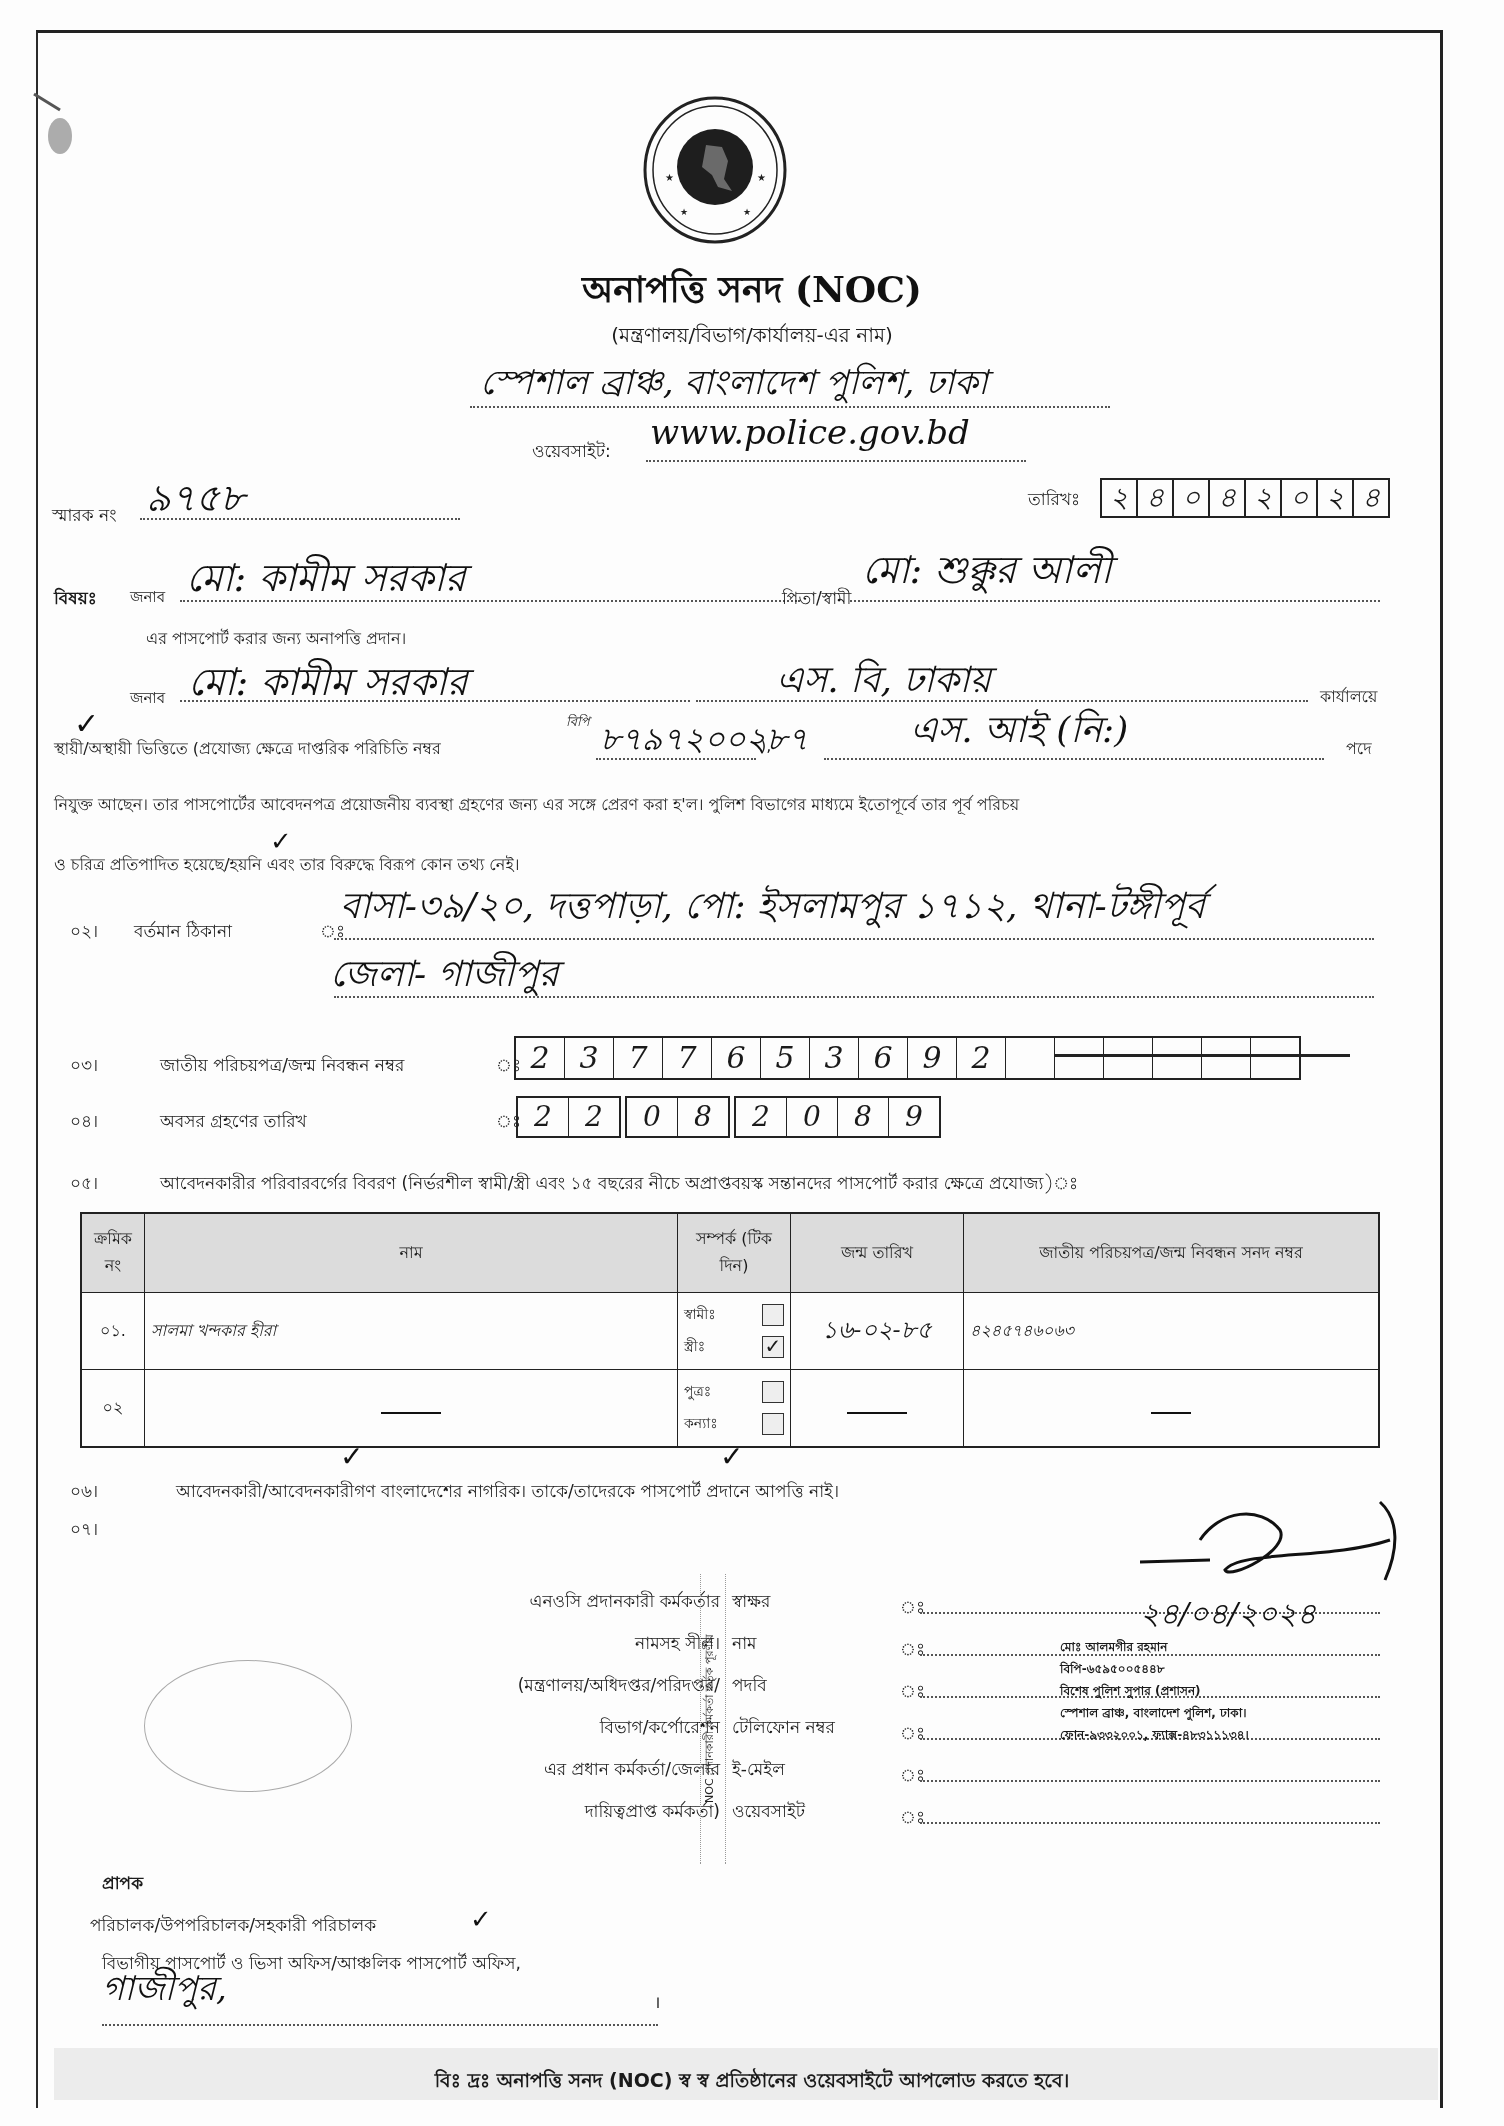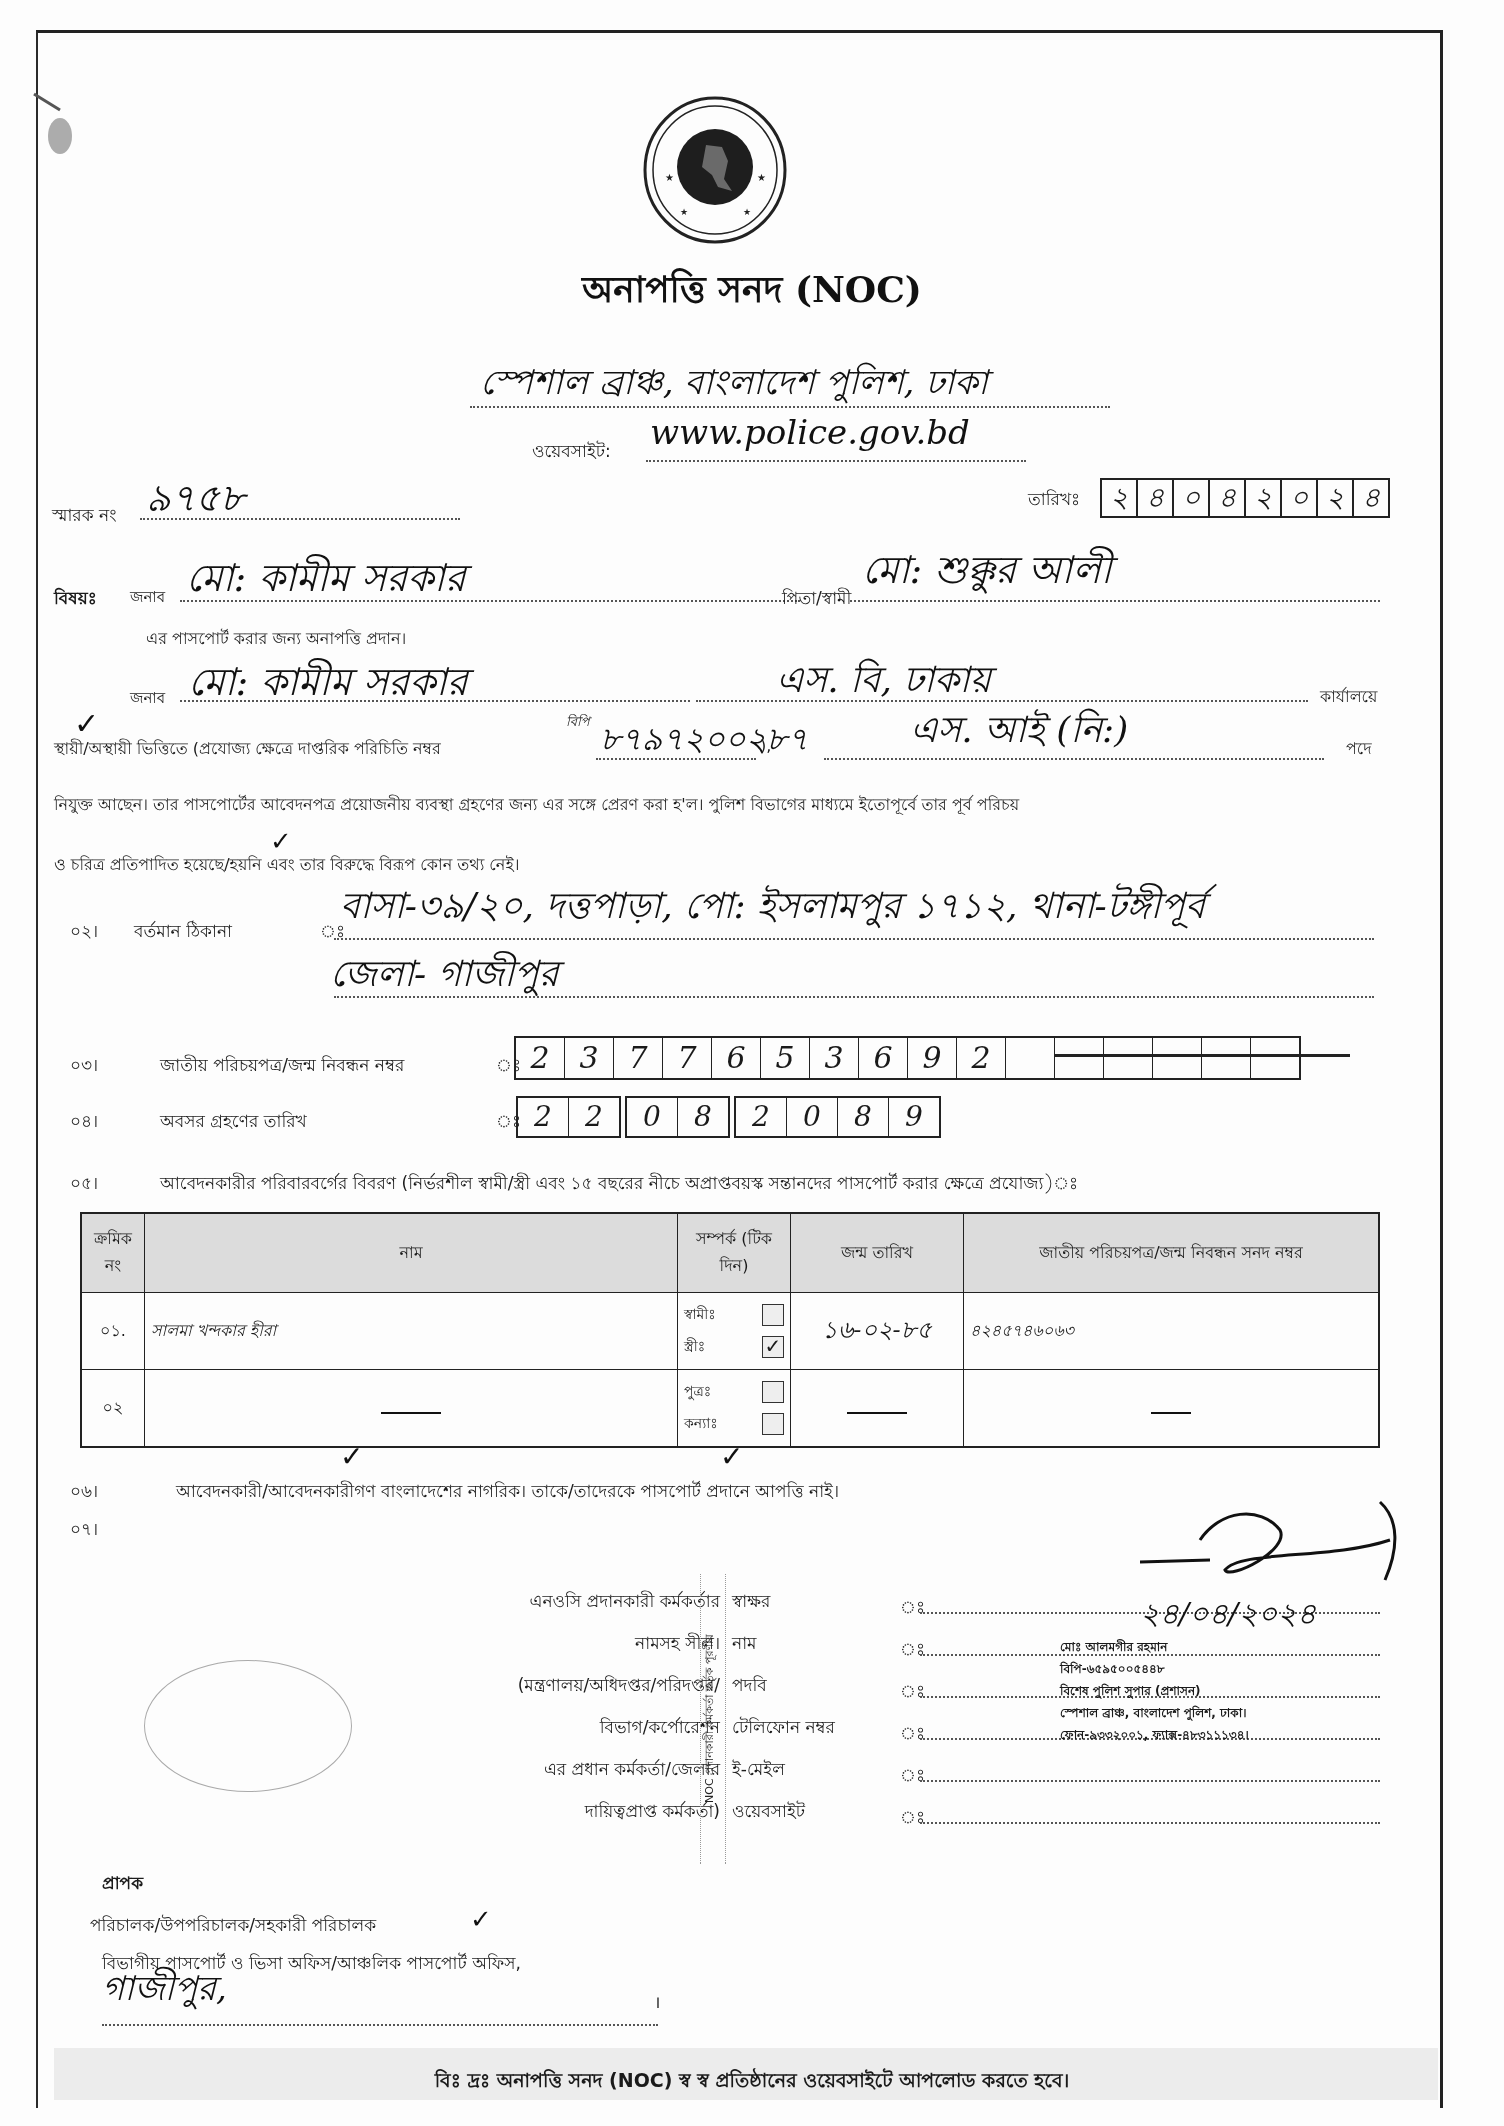--- a/index.html
+++ b/index.html
@@ -165,20 +165,21 @@
     <ellipse cx="75" cy="75" rx="62" ry="64" fill="none" stroke="#222" stroke-width="1.5"></ellipse>
     <circle cx="75" cy="72" r="38" fill="#1e1e1e"></circle>
     <path d="M66 50 L82 52 L88 66 L84 84 L92 96 L78 92 L72 80 L62 72 Z" fill="#6a6a6a"></path>
     <text x="25" y="86" font-size="10" fill="#222">★</text>
     <text x="117" y="86" font-size="10" fill="#222">★</text>
     <text x="40" y="120" font-size="9" fill="#222">★</text>
     <text x="103" y="120" font-size="9" fill="#222">★</text>
   </svg>
 
   <div class="title">অনাপত্তি সনদ (NOC)</div>
+  <div class="subtitle print">(মন্ত্রণালয়/বিভাগ/কার্যালয়-এর নাম)</div>
 
   <div class="office-line"></div>
   <div class="abs hand office-val">স্পেশাল ব্রাঞ্চ, বাংলাদেশ পুলিশ, ঢাকা</div>
 
   <div class="print web-label">ওয়েবসাইট:</div>
   <div class="web-line"></div>
   <div class="abs hand web-val">www.police.gov.bd</div>
 
   <div class="abs print memo-label">স্মারক নং</div>
   <div class="abs dots memo-line"></div>

